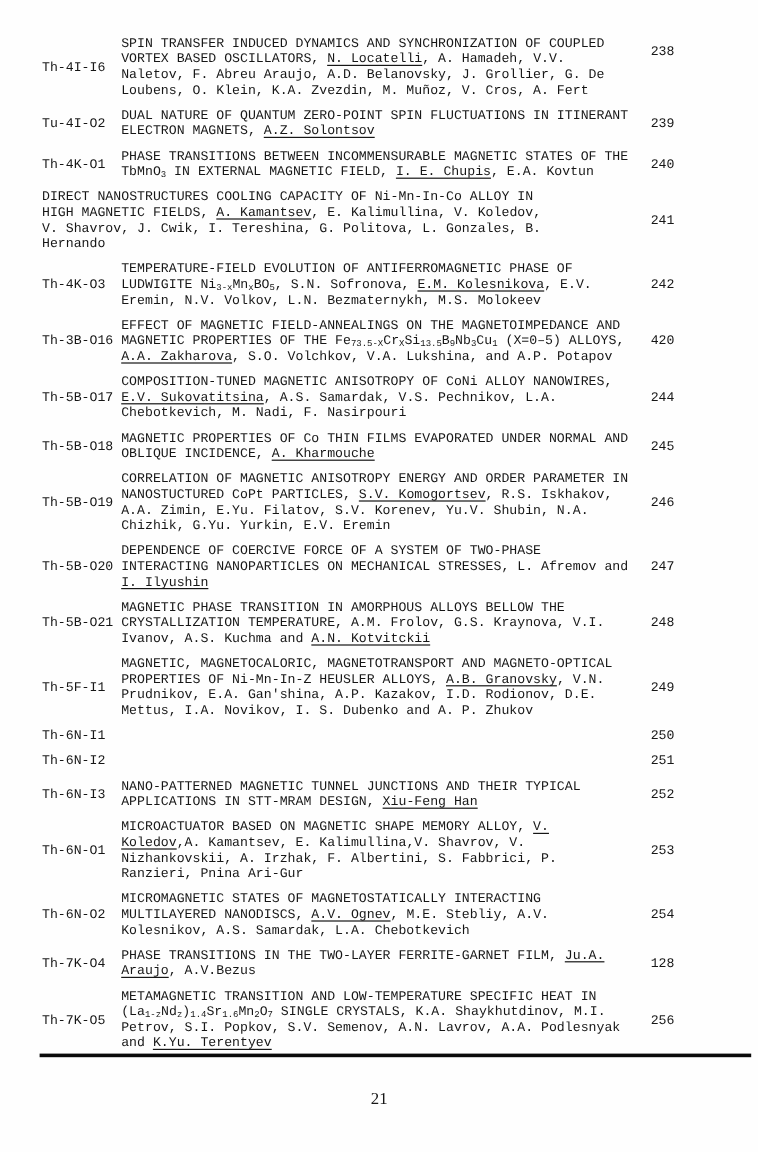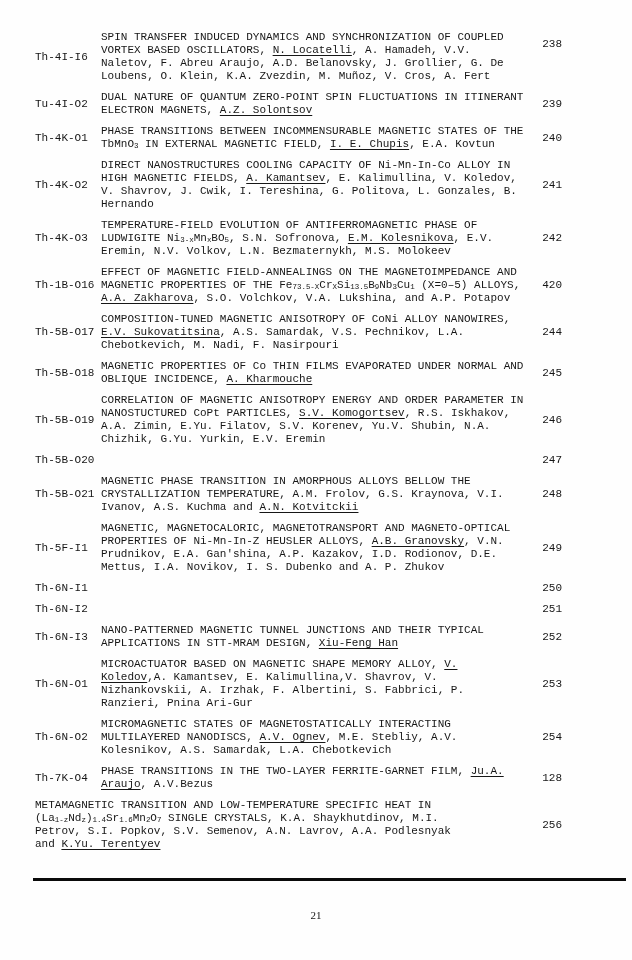--- a/index.html
+++ b/index.html
@@ -40,21 +40,21 @@
   sub { font-size: 0.68em; line-height: 0; vertical-align: -0.18em; }
   .bottom-rule {
     position: absolute;
     left: 33px; right: 6px; top: 878px;
     border-top: 3px solid #0a0a0a;
   }
   .page-footer {
     position: absolute;
     top: 909px; left: 0; right: 0;
     text-align: center;
-    font-size: 11px;
+    font-size: 14px;
   }
 </style>
 </head>
 <body>
 
 <div class="page">
   <main class="toc" id="toc">
   <div class="entry">
     <div class="code">Th-4I-I6</div>
     <div class="title"><span>SPIN TRANSFER INDUCED DYNAMICS AND SYNCHRONIZATION OF COUPLED VORTEX BASED OSCILLATORS, </span><span class="u">N. Locatelli</span><span>, A. Hamadeh, V.V. Naletov, F. Abreu Araujo, A.D. Belanovsky, J. Grollier, G. De Loubens, O. Klein, K.A. Zvezdin, M. Muñoz, V. Cros, A. Fert</span></div>
@@ -67,33 +67,32 @@
     <div class="pageno">239</div>
   </div>
 
   <div class="entry">
     <div class="code">Th-4K-O1</div>
     <div class="title"><span>PHASE TRANSITIONS BETWEEN INCOMMENSURABLE MAGNETIC STATES OF THE TbMnO</span><sub>3</sub><span> IN EXTERNAL MAGNETIC FIELD, </span><span class="u">I. E. Chupis</span><span>, E.A. Kovtun</span></div>
     <div class="pageno">240</div>
   </div>
 
   <div class="entry">
-    <div class="code">Th-4K-O2</div>
     <div class="title"><span>DIRECT NANOSTRUCTURES COOLING CAPACITY OF Ni-Mn-In-Co ALLOY IN HIGH MAGNETIC FIELDS, </span><span class="u">A. Kamantsev</span><span>, E. Kalimullina, V. Koledov, V. Shavrov, J. Cwik, I. Tereshina, G. Politova, L. Gonzales, B. Hernando</span></div>
     <div class="pageno">241</div>
   </div>
 
   <div class="entry">
     <div class="code">Th-4K-O3</div>
     <div class="title"><span>TEMPERATURE-FIELD EVOLUTION OF ANTIFERROMAGNETIC PHASE OF LUDWIGITE Ni</span><sub>3-x</sub><span>Mn</span><sub>x</sub><span>BO</span><sub>5</sub><span>, S.N. Sofronova, </span><span class="u">E.M. Kolesnikova</span><span>, E.V. Eremin, N.V. Volkov, L.N. Bezmaternykh, M.S. Molokeev</span></div>
     <div class="pageno">242</div>
   </div>
 
   <div class="entry">
-    <div class="code">Th-1B-O16</div>
+    <div class="code">Th-3B-O16</div>
     <div class="title"><span>EFFECT OF MAGNETIC FIELD-ANNEALINGS ON THE MAGNETOIMPEDANCE AND MAGNETIC PROPERTIES OF THE Fe</span><sub>73.5-X</sub><span>Cr</span><sub>X</sub><span>Si</span><sub>13.5</sub><span>B</span><sub>9</sub><span>Nb</span><sub>3</sub><span>Cu</span><sub>1</sub><span> (X=0–5) ALLOYS, </span><span class="u">A.A. Zakharova</span><span>, S.O. Volchkov, V.A. Lukshina, and A.P. Potapov</span></div>
     <div class="pageno">420</div>
   </div>
 
   <div class="entry">
     <div class="code">Th-5B-O17</div>
     <div class="title"><span>COMPOSITION-TUNED MAGNETIC ANISOTROPY OF CoNi ALLOY NANOWIRES, </span><span class="u">E.V. Sukovatitsina</span><span>, A.S. Samardak, V.S. Pechnikov, L.A. Chebotkevich, M. Nadi, F. Nasirpouri</span></div>
     <div class="pageno">244</div>
   </div>
 
@@ -104,20 +103,21 @@
   </div>
 
   <div class="entry">
     <div class="code">Th-5B-O19</div>
     <div class="title"><span>CORRELATION OF MAGNETIC ANISOTROPY ENERGY AND ORDER PARAMETER IN NANOSTUCTURED CoPt PARTICLES, </span><span class="u">S.V. Komogortsev</span><span>, R.S. Iskhakov, A.A. Zimin, E.Yu. Filatov, S.V. Korenev, Yu.V. Shubin, N.A. Chizhik, G.Yu. Yurkin, E.V. Eremin</span></div>
     <div class="pageno">246</div>
   </div>
 
   <div class="entry">
     <div class="code">Th-5B-O20</div>
+    <div class="title"><span>DEPENDENCE OF COERCIVE FORCE OF A SYSTEM OF TWO-PHASE INTERACTING NANOPARTICLES ON MECHANICAL STRESSES, L. Afremov and </span><span class="u">I. Ilyushin</span></div>
     <div class="pageno">247</div>
   </div>
 
   <div class="entry">
     <div class="code">Th-5B-O21</div>
     <div class="title"><span>MAGNETIC PHASE TRANSITION IN AMORPHOUS ALLOYS BELLOW THE CRYSTALLIZATION TEMPERATURE, A.M. Frolov, G.S. Kraynova, V.I. Ivanov, A.S. Kuchma and </span><span class="u">A.N. Kotvitckii</span></div>
     <div class="pageno">248</div>
   </div>
 
   <div class="entry">
@@ -154,20 +154,21 @@
     <div class="pageno">254</div>
   </div>
 
   <div class="entry">
     <div class="code">Th-7K-O4</div>
     <div class="title"><span>PHASE TRANSITIONS IN THE TWO-LAYER FERRITE-GARNET FILM, </span><span class="u">Ju.A. Araujo</span><span>, A.V.Bezus</span></div>
     <div class="pageno">128</div>
   </div>
 
   <div class="entry">
+    <div class="code">Th-7K-O5</div>
     <div class="title"><span>METAMAGNETIC TRANSITION AND LOW-TEMPERATURE SPECIFIC HEAT IN (La</span><sub>1-z</sub><span>Nd</span><sub>z</sub><span>)</span><sub>1.4</sub><span>Sr</span><sub>1.6</sub><span>Mn</span><sub>2</sub><span>O</span><sub>7</sub><span> SINGLE CRYSTALS, K.A. Shaykhutdinov, M.I. Petrov, S.I. Popkov, S.V. Semenov, A.N. Lavrov, A.A. Podlesnyak and </span><span class="u">K.Yu. Terentyev</span></div>
     <div class="pageno">256</div>
   </div>
 </main>
   <div class="bottom-rule"></div>
   <div class="page-footer">
     <span>21</span>
   </div>
 </div>
 

